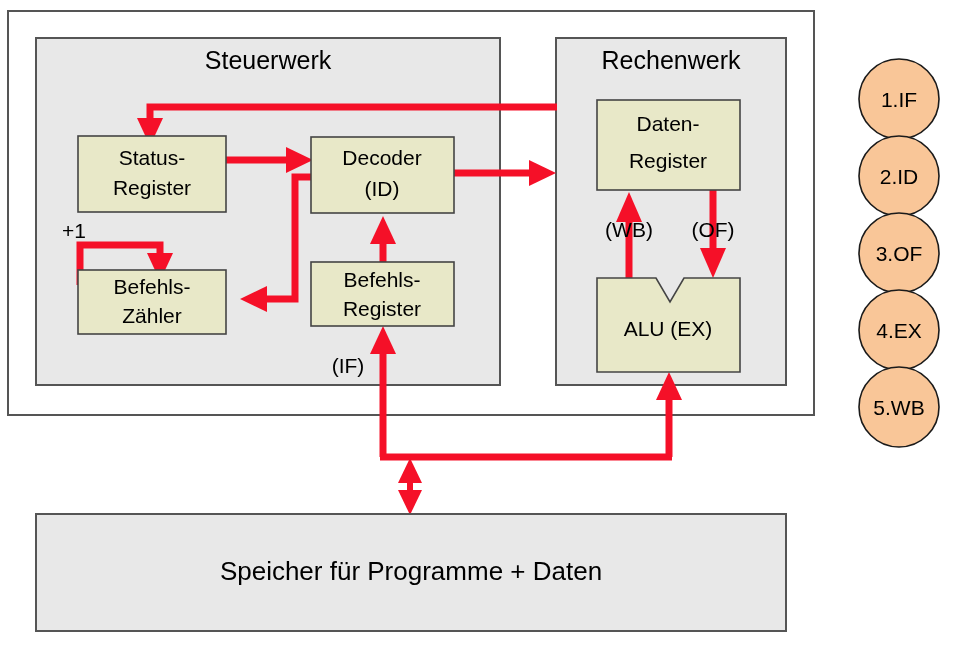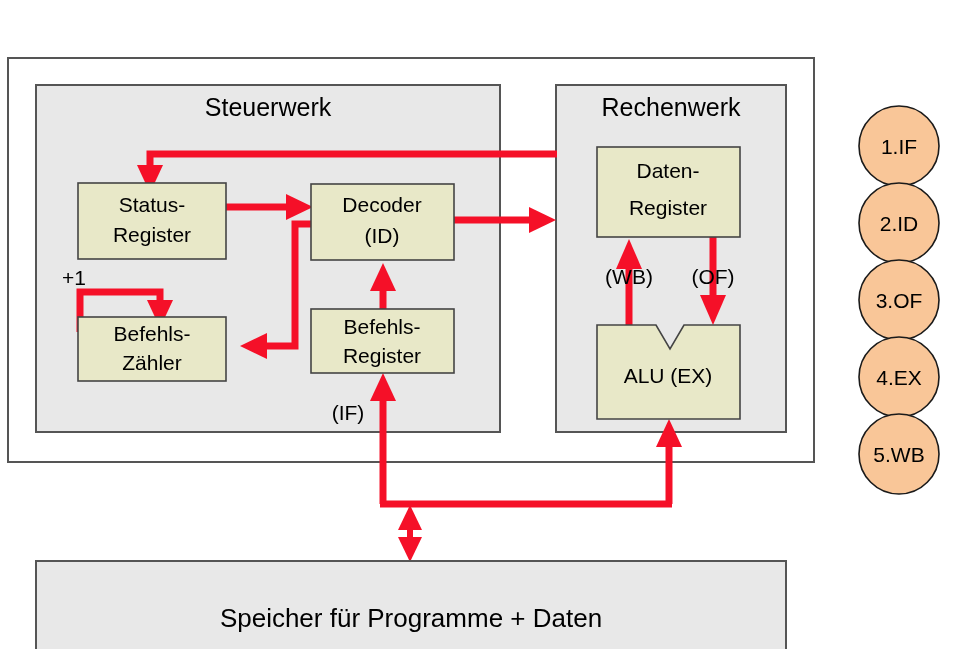--- a/index.html
+++ b/index.html
@@ -10,21 +10,20 @@
   body {
     width: 959px;
     height: 649px;
     font-family: "Liberation Sans", sans-serif;
     overflow: hidden;
   }
   #diagram-root {
     position: relative;
     width: 959px;
     height: 584px;
-    margin-top: 47px;
   }
   svg#cpu-svg {
     display: block;
     width: 959px;
     height: 649px;
   }
   .box-fill-gray { fill: #e8e8e8; stroke: #555555; stroke-width: 2; }
   .box-fill-yellow { fill: #e8e8c8; stroke: #444444; stroke-width: 1.6; }
   .box-fill-white { fill: #ffffff; stroke: #555555; stroke-width: 2; }
   .circle-stage { fill: #f9c698; stroke: #1a1a1a; stroke-width: 1.6; }

